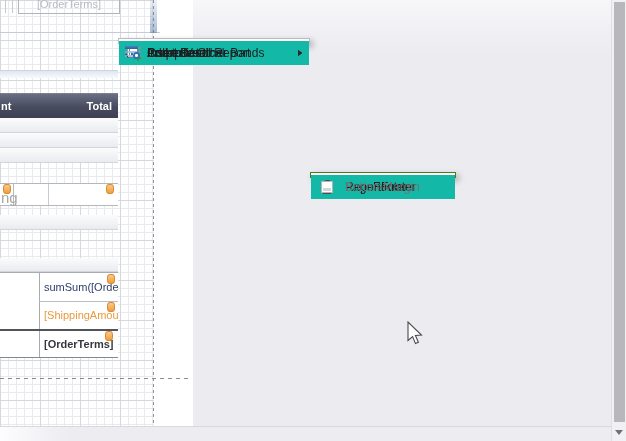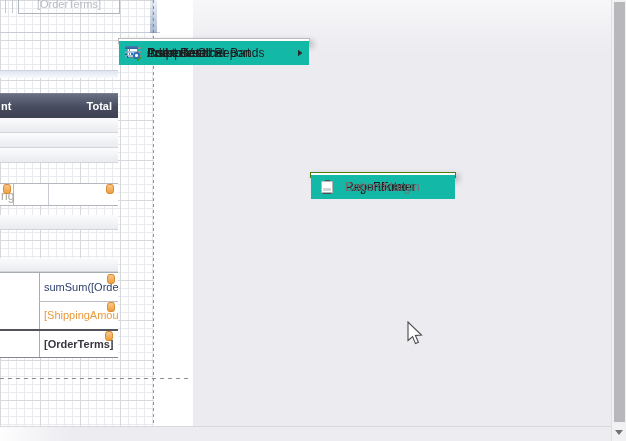--- a/index.html
+++ b/index.html
@@ -45,21 +45,21 @@
   .colhdr .lt{left:1px;top:0;}
   .colhdr .rt{right:6px;top:0;}
   .strip{width:118px;height:15px;background:linear-gradient(#fcfcfd,#e9ebef);
     border-bottom:1px solid #d3d5db;z-index:2;left:0;}
   .s1{top:118px}.s2{top:133px}.s3{top:148px}.s4{top:215px}.s5{top:258px;height:14px}
 
   .totalrow{left:0;top:183px;width:118px;height:23px;background:#fff;
     border-top:1px solid #b3b7be;border-bottom:1px solid #b3b7be;z-index:2;}
   .totalrow .div1{left:13px;top:0;width:1px;height:100%;background:#b3b7be;}
   .totalrow .div2{left:48px;top:0;width:1px;height:100%;background:#c8ccd2;}
-  .totalrow .clip{left:1px;top:5px;font-size:12px;color:#a8a79f;}
+  .totalrow .clip{left:1px;top:5px;font-size:15px;color:#a8a79f;}
   .totalrow .val{left:48px;top:0;width:67px;height:100%;text-align:right;padding-right:3px;
     font-size:11px;color:#53575e;line-height:22px;overflow:hidden;}
 
   .cyl{width:8px;height:10px;background:linear-gradient(#f8c98c,#ef9f3e);
     border:1px solid #d98c2f;border-radius:3px/4px;z-index:4;}
 
   .sumtbl{left:0;top:272px;width:118px;height:86px;background:#fff;
     border-top:1px solid #a7acb3;z-index:2;}
   .sumtbl .coldiv{left:39px;top:0;width:1px;height:100%;background:#a7acb3;}
   .srow{left:39px;width:79px;overflow:hidden;font-size:11px;white-space:nowrap;}

